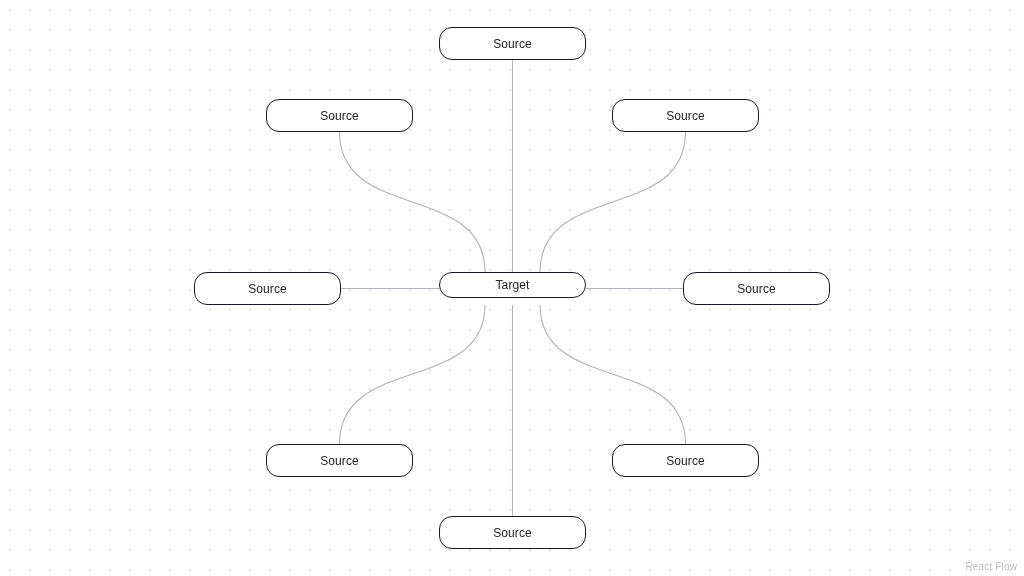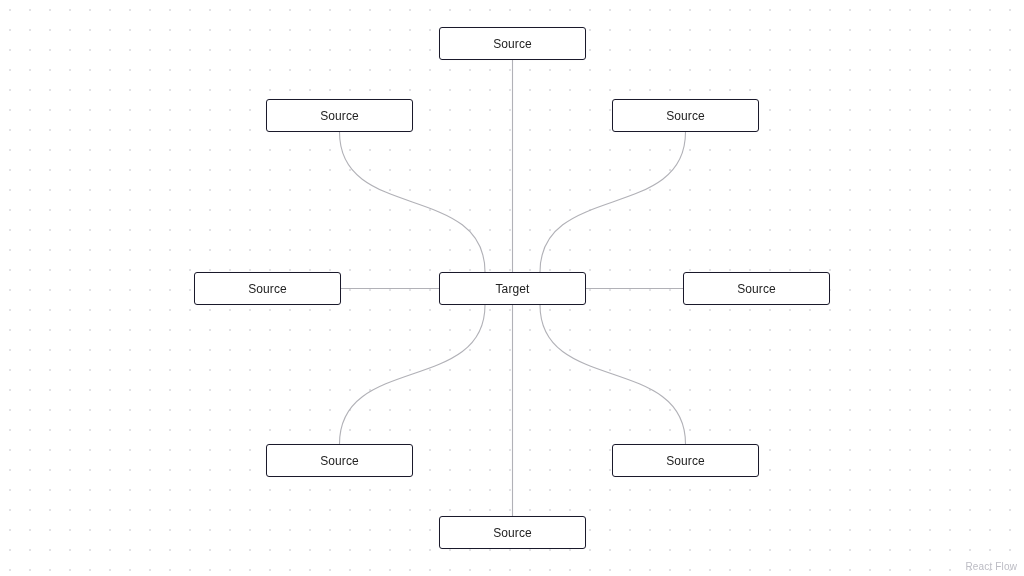--- a/index.html
+++ b/index.html
@@ -38,21 +38,21 @@
     stroke-width: 1.1px;
   }
 
   .rf-node {
     position: absolute;
     box-sizing: border-box;
     width: 147px;
     height: 33px;
     background: #ffffff;
     border: 1px solid #1a192b;
-    border-radius: 3px;
+    border-radius: 13px;
     display: flex;
     align-items: center;
     justify-content: center;
     font-size: 12px;
     line-height: 1;
     color: #222222;
     letter-spacing: 0.1px;
     box-shadow: 0 0 0 0.5px rgba(0,0,0,0.02);
   }
 
@@ -124,21 +124,21 @@
         <div class="rf-handle h-left"></div>
         <span class="rf-node-label">Source</span>
       </div>
       <div class="rf-node" style="left: 194px; top: 272px; width: 147px; height: 33px;">
         <div class="rf-handle h-top"></div>
         <div class="rf-handle h-right"></div>
         <div class="rf-handle h-bottom"></div>
         <div class="rf-handle h-left"></div>
         <span class="rf-node-label">Source</span>
       </div>
-      <div class="rf-node" style="left: 439px; top: 272px; width: 147px; height: 33px;">
+      <div class="rf-node" style="left: 439px; top: 272px; width: 147px; height: 26px;">
         <div class="rf-handle h-top"></div>
         <div class="rf-handle h-right"></div>
         <div class="rf-handle h-bottom"></div>
         <div class="rf-handle h-left"></div>
         <span class="rf-node-label">Target</span>
       </div>
       <div class="rf-node" style="left: 683px; top: 272px; width: 147px; height: 33px;">
         <div class="rf-handle h-top"></div>
         <div class="rf-handle h-right"></div>
         <div class="rf-handle h-bottom"></div>

